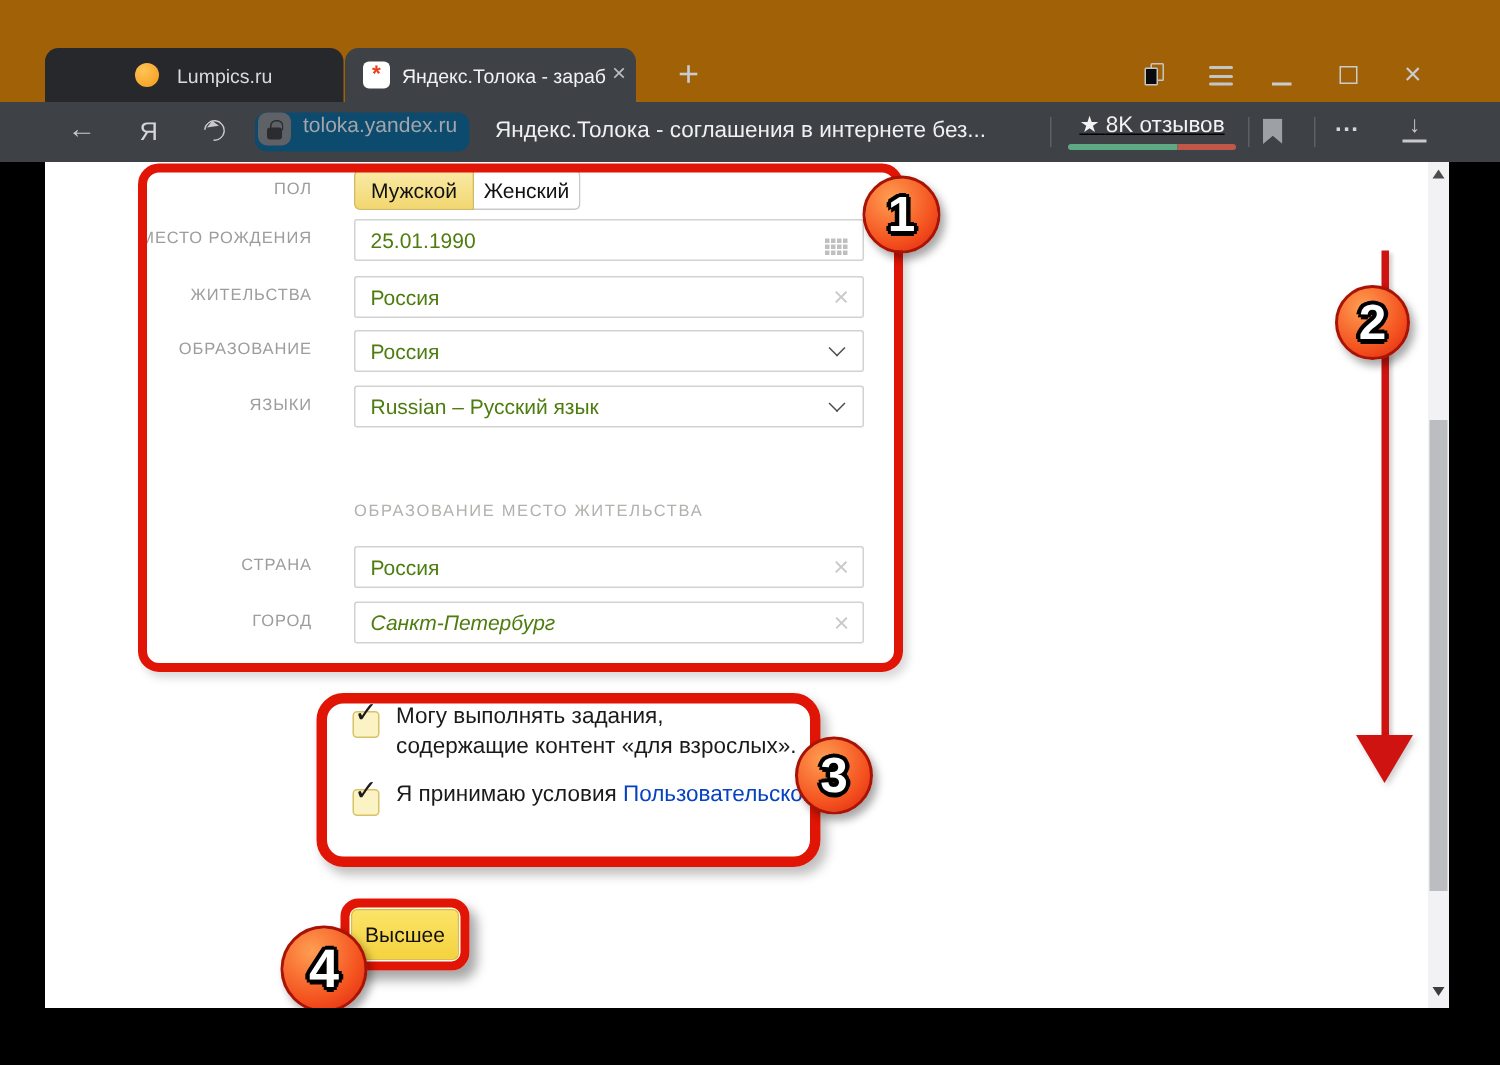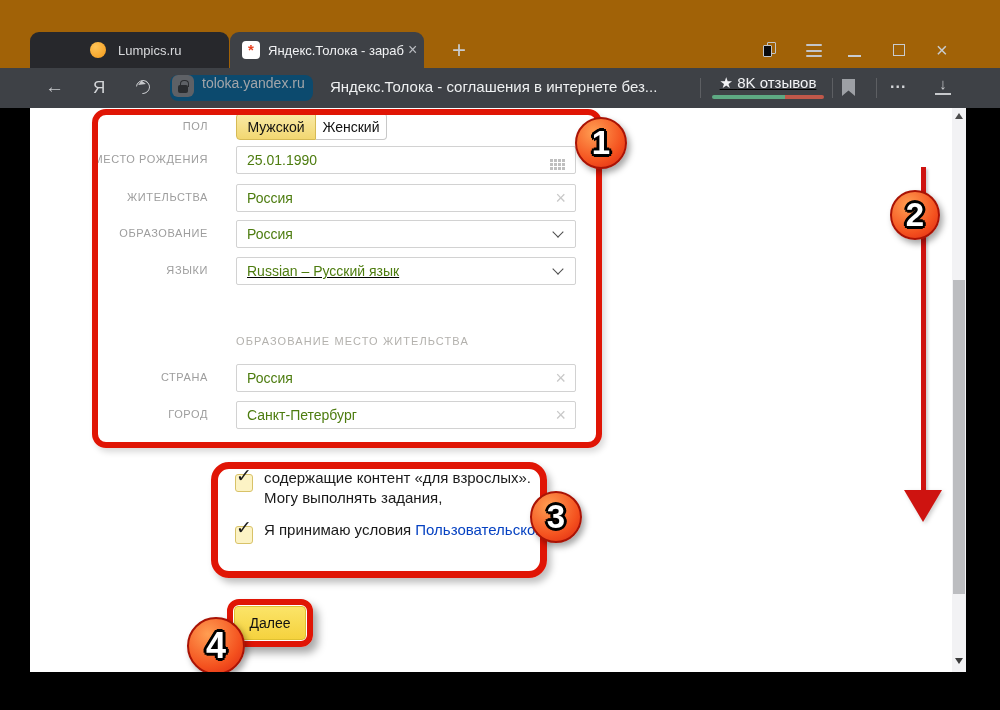--- a/index.html
+++ b/index.html
@@ -175,53 +175,53 @@
     <span class="clearx">×</span>
   </div>
 
   <div class="abs flabel" style="top:119px;">ОБРАЗОВАНИЕ</div>
   <div class="abs finput" style="top:112px;">
     <span class="val">Россия</span>
     <span class="chev"></span>
   </div>
 
   <div class="abs flabel" style="top:156px;">ЯЗЫКИ</div>
-  <div class="abs finput" style="top:149px;text-decoration:underline;">
+  <div class="abs finput" style="top:149px;">
     <span class="val">Russian – Русский язык</span>
     <span class="chev"></span>
   </div>
 
   <div class="abs sectionhdr">ОБРАЗОВАНИЕ МЕСТО ЖИТЕЛЬСТВА</div>
 
   <div class="abs flabel" style="top:263px;">СТРАНА</div>
   <div class="abs finput" style="top:256px;">
     <span class="val">Россия</span>
     <span class="clearx">×</span>
   </div>
 
   <div class="abs flabel" style="top:300px;">ГОРОД</div>
-  <div class="abs finput" style="top:293px;">
+  <div class="abs finput" style="top:293px;font-style:italic;">
     <span class="val">Санкт-Петербург</span>
     <span class="clearx">×</span>
   </div>
 
   <div class="abs cbbox" style="top:366px;"></div>
   <div class="abs cbcheck" style="left:206px; top:356px;">✓</div>
   <div class="abs cbtext" style="top:360px;">
+    <div>Могу выполнять задания,</div>
     <div>содержащие контент «для взрослых».</div>
-    <div>Могу выполнять задания,</div>
   </div>
 
   <div class="abs cbbox" style="top:418px;"></div>
   <div class="abs cbcheck" style="left:206px; top:408px;">✓</div>
   <div class="abs cbtext" style="top:412px;">
     <div><span>Я принимаю условия </span><span class="link">Пользовательского</span></div>
   </div>
 
-  <div class="abs submitbtn">Далее</div>
+  <div class="abs submitbtn">Высшее</div>
 
   <div class="abs redrect rect1"></div>
   <div class="abs redrect rect3"></div>
   <div class="abs redrect rect4"></div>
   <div class="abs arrowline"></div>
   <div class="abs arrowhead"></div>
   <div class="abs numcircle c1">1</div>
   <div class="abs numcircle c2">2</div>
   <div class="abs numcircle c3">3</div>
   <div class="abs numcircle c4">4</div>

